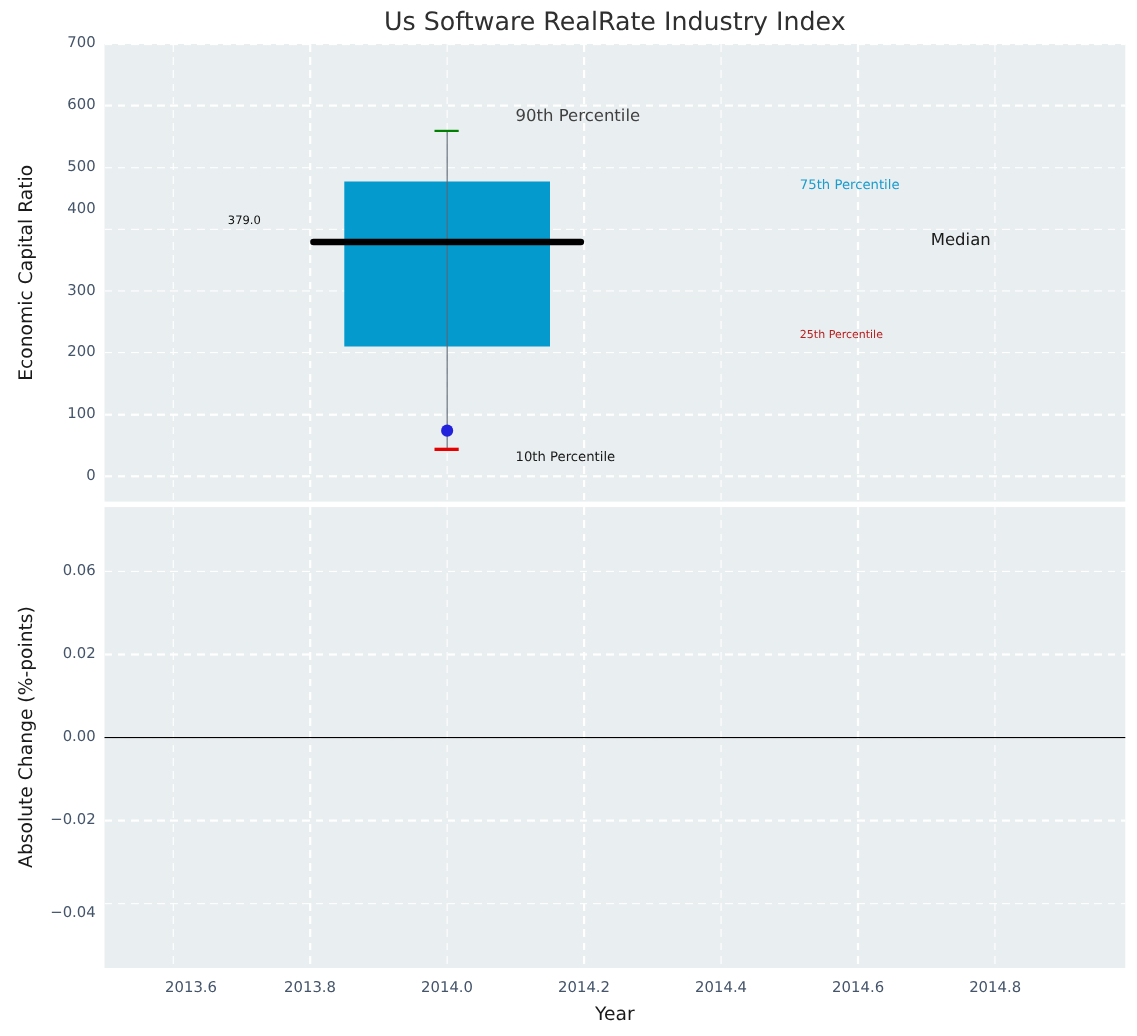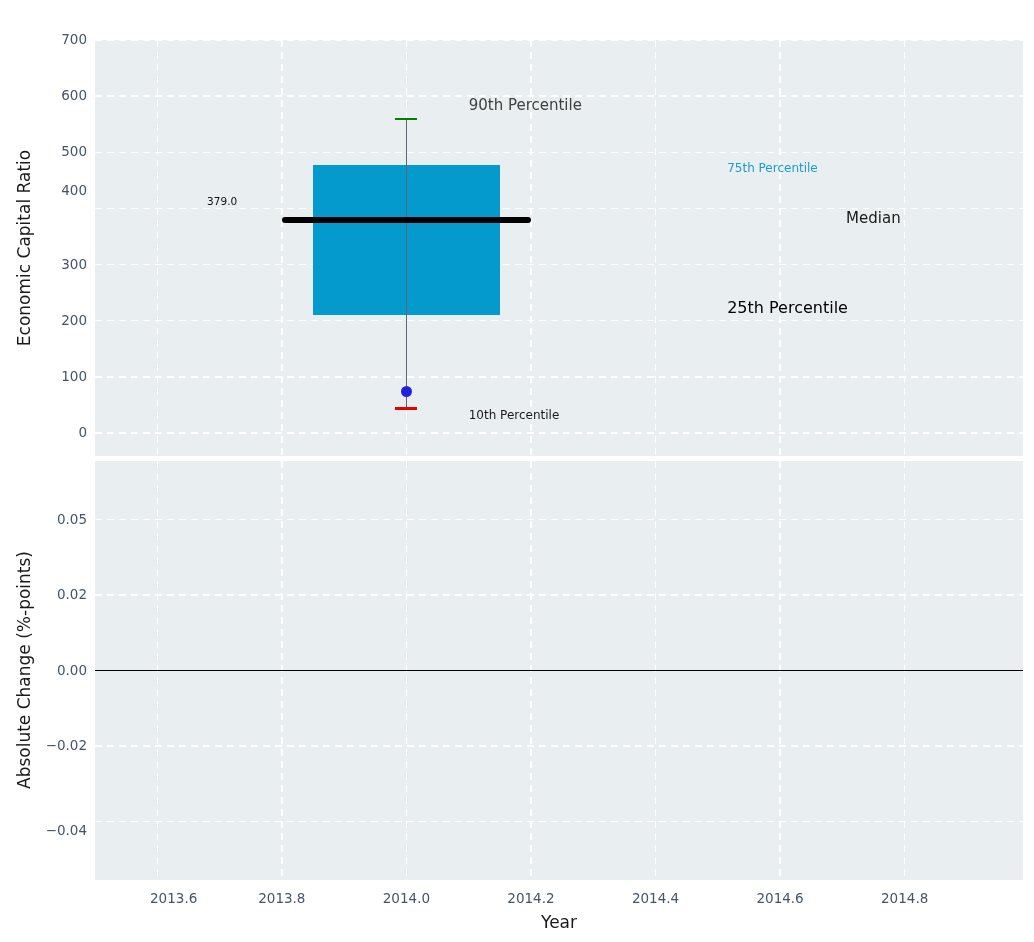--- a/index.html
+++ b/index.html
@@ -39,20 +39,21 @@
     padding:5px 11px 6px 11px; background:rgba(238,241,245,0.9);
     border:1px solid #c6cad2; border-radius:4px;
   }
   .legend-line{display:inline-block; width:30px; height:2.6px;}
   .legend-text{font-size:14px; color:#1f1f1f; white-space:nowrap;}
 </style>
 </head>
 <body>
 
 <div id="fig">
+  <div class="fig-title">Us Software RealRate Industry Index</div>
 
   <div class="ylabel" style="left:24px; top:248px;">Economic Capital Ratio</div>
   <div class="ylabel" style="left:24px; top:670px;">Absolute Change (%-points)</div>
   <div class="xlabel">Year</div>
 
   <div class="legend">
     <span class="legend-line" style="background: rgb(0, 0, 238);"></span>
     <span class="legend-text">REGO Payment Architectures INC</span>
   </div>
 <div class="plot-area" style="left: 95px; top: 40px; width: 928px; height: 416px; background: rgb(233, 238, 240);"></div>
@@ -81,26 +82,26 @@
     <div class="grid-v" style="left: 903.914px; top: 40px; height: 416px;"></div>
     <div class="box" style="left: 312.987px; top: 164.632px; width: 186.846px; height: 150.456px; background: rgb(4, 154, 205);"></div>
     <div class="whisker" style="left: 405.709px; top: 119.158px; width: 1.4px; height: 289.684px; background: rgb(90, 102, 114);"></div>
     <div class="median" style="left: 281.846px; top: 217.211px; width: 249.128px; height: 6px; background: rgb(0, 0, 0);"></div>
     <div class="cap" style="left: 395.409px; top: 117.858px; width: 22px; height: 2.6px; background: rgb(0, 128, 0);"></div>
     <div class="cap" style="left: 395.409px; top: 407.342px; width: 22px; height: 3px; background: rgb(230, 0, 0);"></div>
     <div class="dot" style="left: 400.909px; top: 385.939px; background: rgb(34, 34, 221);"></div>
     <div class="ann" style="top: 98.307px; color: #404040; font-size: 15px; left: 468.691px;">90th Percentile</div>
     <div class="ann" style="top: 162.123px; color: rgb(27, 156, 205); font-size: 12px; left: 727.161px;">75th Percentile</div>
     <div class="ann" style="top: 210.588px; color: rgb(26, 26, 26); font-size: 15px; left: 846.119px;">Median</div>
-    <div class="ann" style="top: 300.228px; color: #000000; font-size: 16px; left: 727.161px;">25th Percentile</div>
+    <div class="ann" style="top: 300.228px; color: #b91c1c; font-size: 10px; left: 727.161px;">25th Percentile</div>
     <div class="ann" style="top: 408.763px; color: rgb(26, 26, 26); font-size: 12px; left: 468.691px;">10th Percentile</div>
     <div class="ann" style="top: 195.996px; color: rgb(17, 17, 17); font-size: 10.5px; left: 207.107px;">379.0</div>
     <div class="plot-area" style="left: 95px; top: 461px; width: 928px; height: 419px; background: rgb(233, 238, 240);"></div>
     <div class="grid-h" style="left: 95px; top: 518.759px; width: 928px;"></div>
-    <div class="tick ytick" style="left: 31px; top: 510.509px; width: 56px;">0.05</div>
+    <div class="tick ytick" style="left: 31px; top: 510.509px; width: 56px;">0.06</div>
     <div class="grid-h" style="left: 95px; top: 594.255px; width: 928px;"></div>
     <div class="tick ytick" style="left: 31px; top: 586.005px; width: 56px;">0.02</div>
     <div class="grid-h" style="left: 95px; top: 669.75px; width: 928px;"></div>
     <div class="tick ytick" style="left: 31px; top: 661.5px; width: 56px;">0.00</div>
     <div class="grid-h" style="left: 95px; top: 745.245px; width: 928px;"></div>
     <div class="tick ytick" style="left: 31px; top: 736.995px; width: 56px;">−0.02</div>
     <div class="grid-h" style="left: 95px; top: 820.741px; width: 928px;"></div>
     <div class="tick ytick" style="left: 31px; top: 812.491px; width: 56px; margin-top: 10px;">−0.04</div>
     <div class="grid-v" style="left: 156.532px; top: 461px; height: 419px;"></div>
     <div class="tick xtick" style="left: 117.282px; top: 890px; width: 80px; text-align: right;">2013.6</div>

